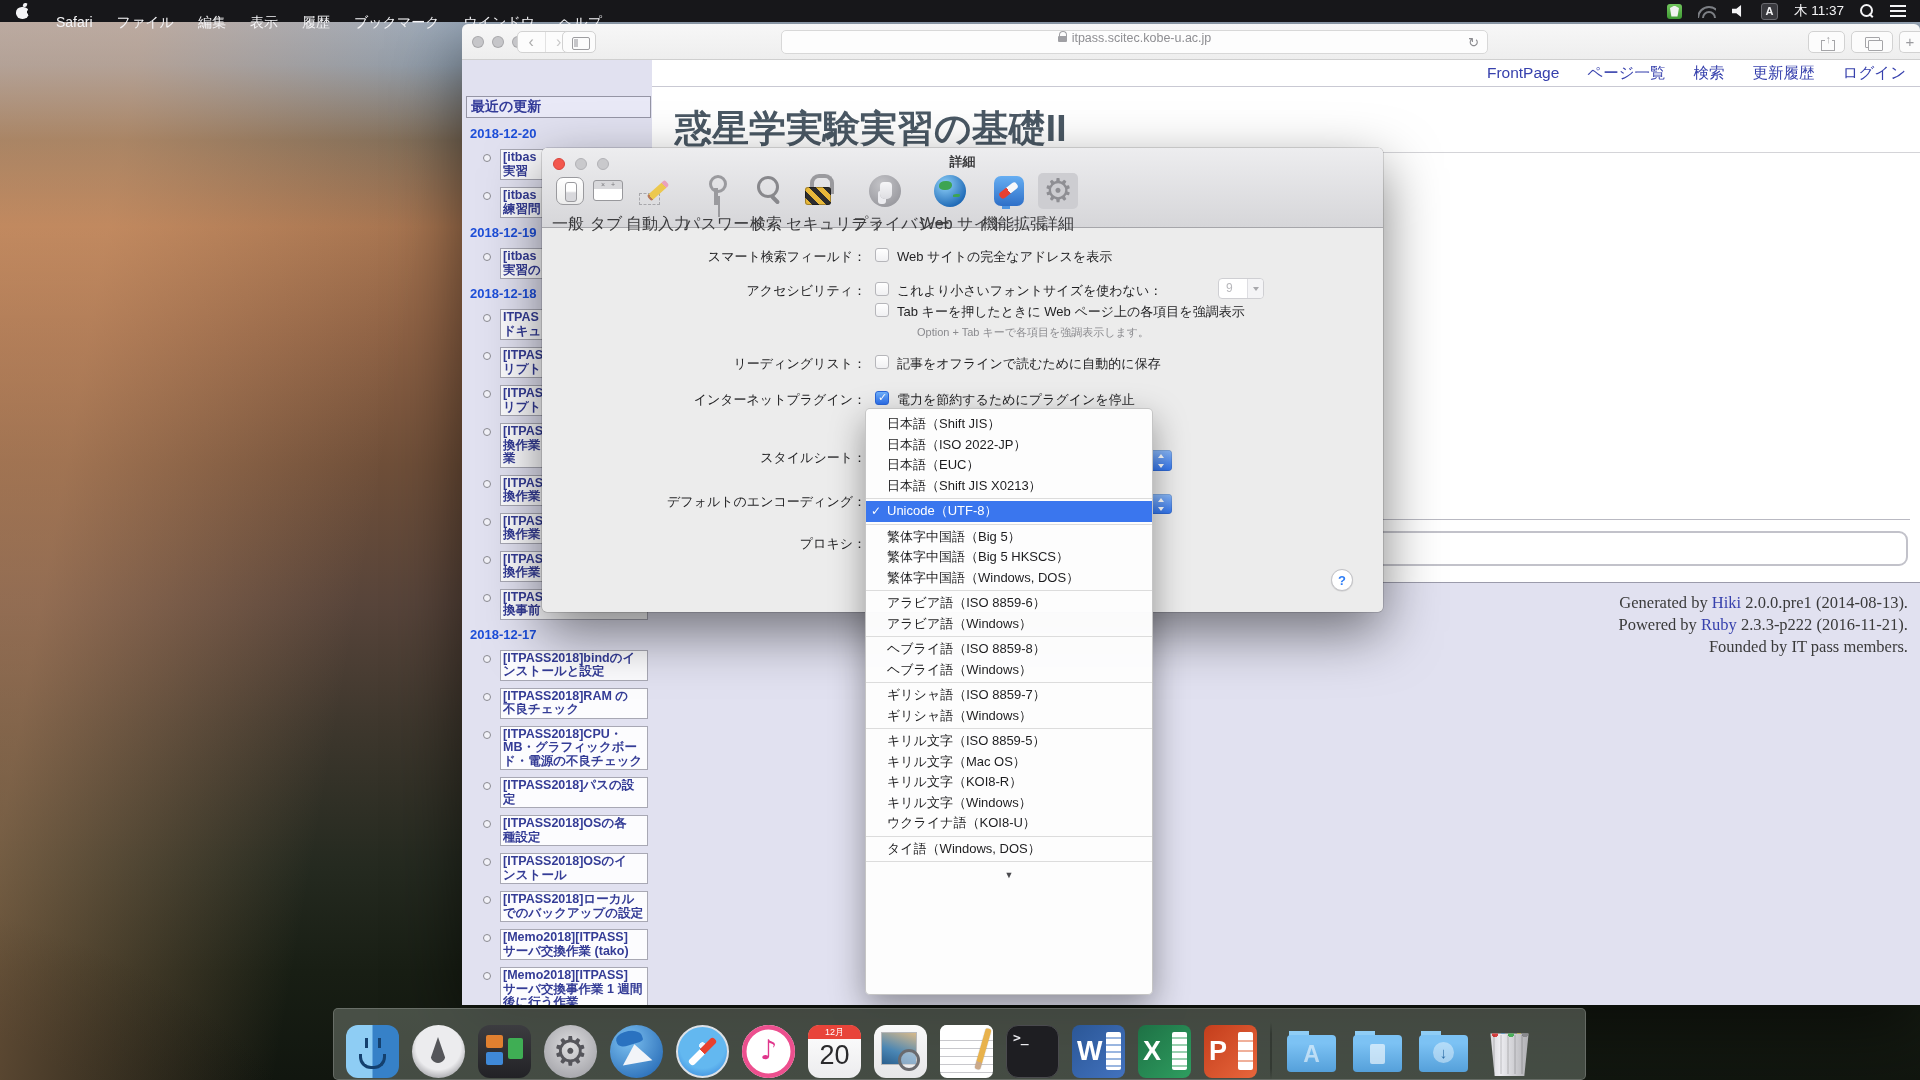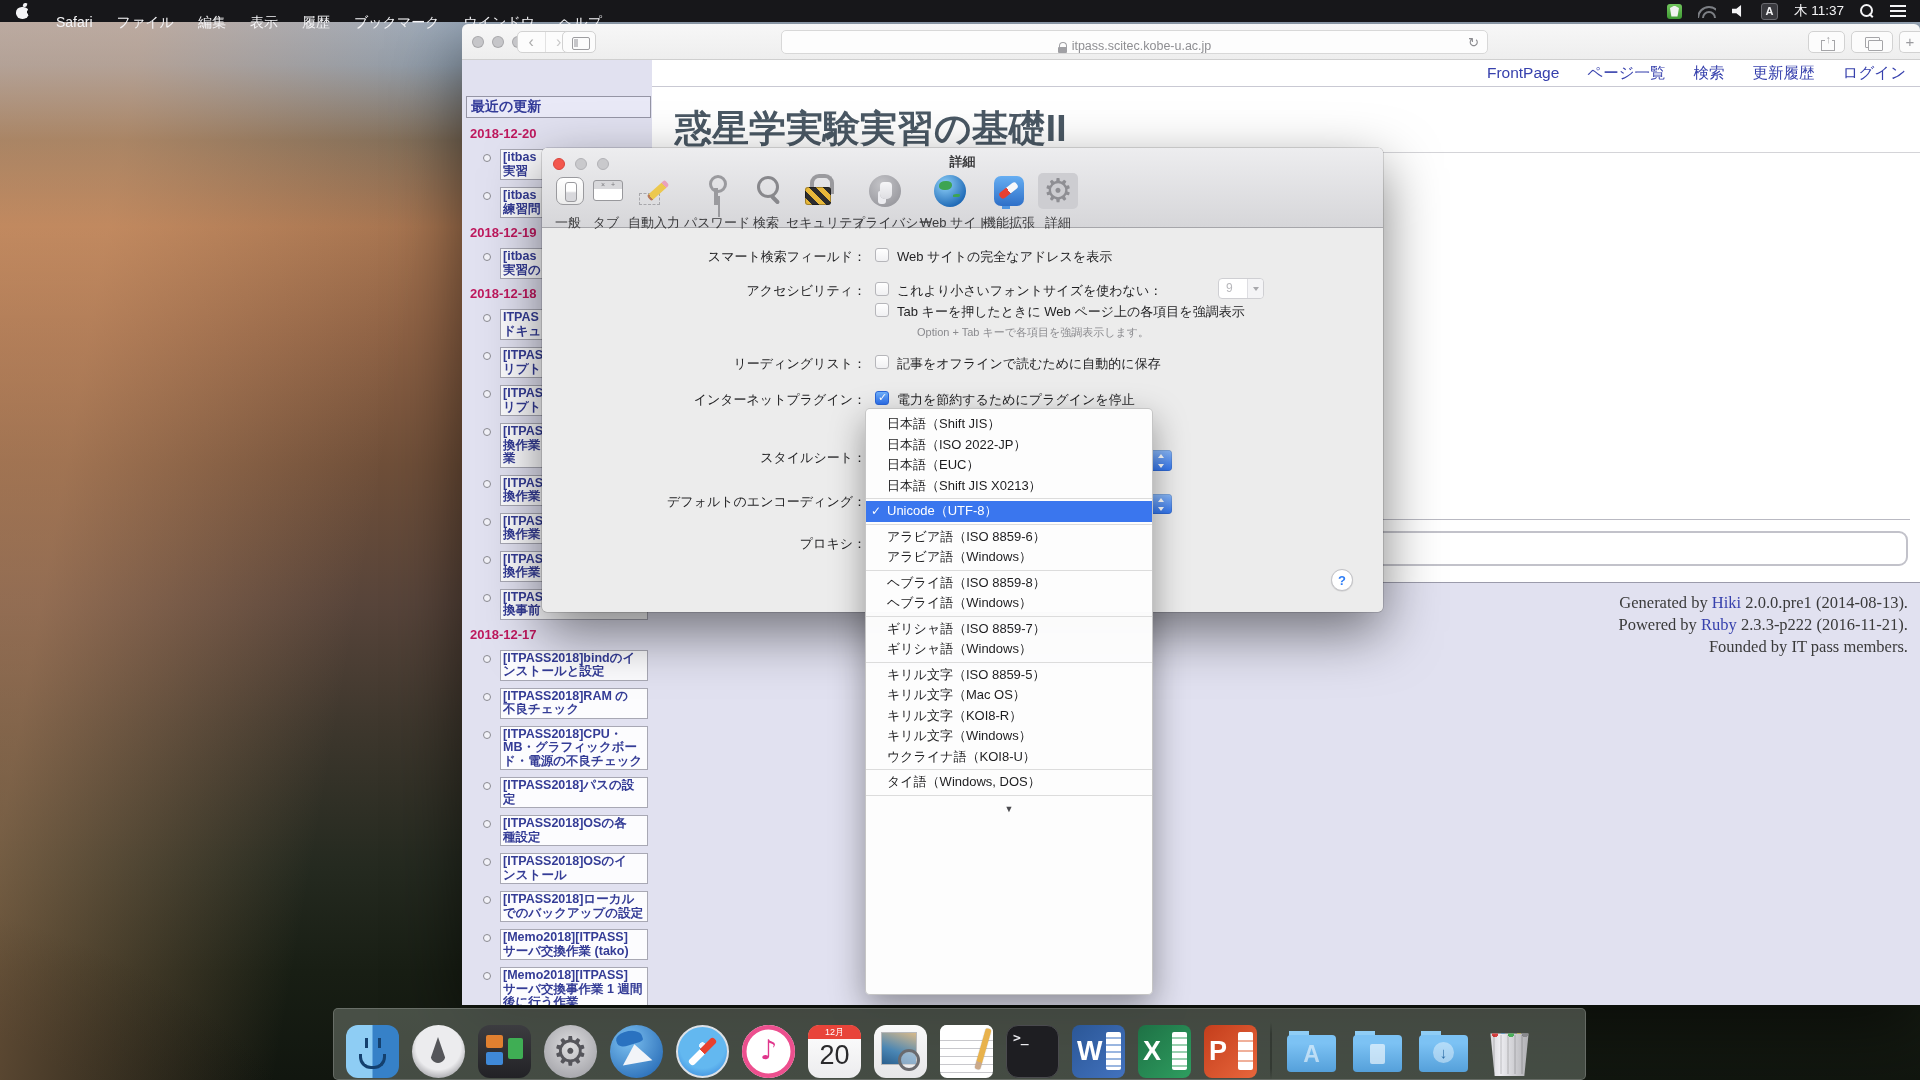--- a/index.html
+++ b/index.html
@@ -39,21 +39,21 @@
   .window{position:absolute;left:462px;top:24px;width:1458px;height:981px;border-radius:6px 6px 0 0;overflow:hidden;box-shadow:0 24px 70px rgba(0,0,0,.55);z-index:10;}
   .wtoolbar{position:absolute;left:0;top:0;right:0;height:36px;background:linear-gradient(#f7f7f7,#eeeeee);border-bottom:1px solid #cfcfcf;}
   .tl{position:absolute;top:12px;width:12px;height:12px;border-radius:50%;background:#c6c6c9;border:.5px solid rgba(0,0,0,.15);}
   .tl1{left:10px;}.tl2{left:30px;}.tl3{left:50px;}
   .navbtns{position:absolute;left:55px;top:7px;width:56px;height:22px;border:1px solid #d2d2d2;border-radius:5px;background:#fcfcfc;display:flex;}
   .navbtns div{flex:1;text-align:center;font-size:16px;line-height:19px;color:#ababab;}
   .navbtns div + div{border-left:1px solid #e2e2e2;color:#c9c9c9;}
   .sbtoggle{position:absolute;left:100px;top:7px;width:34px;height:22px;border:1px solid #d2d2d2;border-radius:5px;background:#fcfcfc;}
   .sbtoggle::before{content:'';position:absolute;left:9px;top:5px;width:16px;height:11px;border:1.5px solid #9d9da0;border-radius:2px;}
   .sbtoggle::after{content:'';position:absolute;left:10.5px;top:6.5px;width:4.5px;height:8px;background:#c6c6c9;}
-  .urlfield{position:absolute;left:319px;top:6px;width:707px;height:24px;background:#fdfdfd;border:1px solid #d8d8d8;border-radius:5px;display:flex;align-items:flex-end;justify-content:center;font-size:12.5px;color:#8e8e92;}
+  .urlfield{position:absolute;left:319px;top:6px;width:707px;height:24px;background:#fdfdfd;border:1px solid #d8d8d8;border-radius:5px;display:flex;align-items:flex-start;justify-content:center;font-size:12.5px;color:#8e8e92;}
   .locki{display:inline-block;width:9px;height:11px;position:relative;margin-right:5px;}
   .locki::before{content:'';position:absolute;left:1.5px;top:0;width:6px;height:6px;border:1.5px solid #a0a0a4;border-bottom:none;border-radius:4px 4px 0 0;}
   .locki::after{content:'';position:absolute;left:0;top:4.5px;width:9px;height:6.5px;background:#a0a0a4;border-radius:1px;}
   .refresh{position:absolute;right:8px;top:4px;font-size:13px;color:#8d8d91;}
   .wbtn{position:absolute;top:7px;height:22px;border:1px solid #d2d2d2;border-radius:5px;background:#fcfcfc;}
   .share{left:1346px;width:37px;}
   .share::before{content:'';position:absolute;left:12px;top:8px;width:12px;height:9px;border:1.5px solid #a5a5a8;}
   .share::after{content:'↑';position:absolute;left:15.5px;top:1px;font-size:11px;color:#a5a5a8;background:#fcfcfc;padding:0 1px;}
   .tabsbtn{left:1389px;width:42px;}
   .tabsbtn::before{content:'';position:absolute;left:13px;top:5px;width:13px;height:9px;border:1.5px solid #a5a5a8;border-radius:1px;background:#fcfcfc;}
@@ -69,41 +69,41 @@
   .title-line{position:absolute;left:190px;right:0;top:92px;height:1px;background:#d4d4d8;z-index:2;}
   .content-hr{position:absolute;left:200px;right:10px;top:459px;height:1px;background:#b9b9c2;z-index:2;}
   .content-box{position:absolute;left:238px;top:471px;width:1208px;height:35px;background:#fff;border:2px solid #c2c2ca;border-radius:9px;z-index:2;}
   .pfooter{position:absolute;right:12px;top:532px;text-align:right;font-family:"Liberation Serif","DejaVu Serif",serif;font-size:16.5px;line-height:22px;color:#3a3a3a;z-index:2;}
   .flink{color:#3741ad;}
 
   
   .sidebar{position:absolute;left:0;top:0;width:190px;bottom:0;}
   .recent-box{margin:36px 1px 0 4px;height:22px;background:#e9e9f7;border:1px solid #9595a5;font-size:14px;font-weight:bold;color:#333b99;line-height:19px;padding:0 4px;}
   .sb-scroll{padding-top:6px;}
-  .sb-date{font-size:13px;font-weight:bold;color:#be185d;margin:2px 0 8px 8px;}
+  .sb-date{font-size:13px;font-weight:bold;color:#1d4ed8;margin:2px 0 8px 8px;}
   .sb-item{position:relative;margin:0 2px 7px 38px;background:#fcfcfe;border:1px solid #a8a8b4;padding:1px 2px;width:148px;}
   .sb-item::before{content:'';position:absolute;left:-18px;top:4px;width:6px;height:6px;border:1.5px solid #8a8a92;border-radius:50%;background:#f2f2f8;}
   .sb-line{font-size:12.5px;line-height:13.5px;font-weight:bold;color:#343c96;white-space:nowrap;overflow:hidden;}
 
   
   .dialog{position:absolute;left:542px;top:148px;width:841px;height:464px;background:#ececec;border-radius:5px;box-shadow:0 20px 55px rgba(0,0,0,.5),0 0 0 .5px rgba(0,0,0,.25);z-index:40;}
   .dheader{position:absolute;left:0;top:0;right:0;height:80px;background:linear-gradient(#ededef,#d6d6d9);border-bottom:1px solid #a6a6aa;border-radius:5px 5px 0 0;}
   .dtl{position:absolute;top:10px;width:12px;height:12px;border-radius:50%;}
   .dtl1{left:11px;background:#f3574d;border:.5px solid #d9453c;}
   .dtl2{left:33px;background:#c9c9cc;border:.5px solid #b2b2b6;}
   .dtl3{left:55px;background:#c9c9cc;border:.5px solid #b2b2b6;}
   .dtitle{position:absolute;top:5px;left:0;right:0;text-align:center;font-size:13px;font-weight:bold;color:#3c3c3e;}
   .tbrow{position:absolute;left:8px;top:25px;display:flex;gap:2px;}
   .tb-item{text-align:center;cursor:pointer;}
   .tb-general{width:36px;}.tb-tabs{width:36px;}.tb-autofill{width:56px;}.tb-passwords{width:62px;}
   .tb-search{width:36px;}.tb-security{width:64px;}.tb-privacy{width:66px;}.tb-websites{width:60px;}
   .tb-extensions{width:54px;}.tb-advanced{width:40px;}
   .ic-outer{display:inline-block;padding:1px 3px;border-radius:5px;}
   .tb-item.selected .ic-outer{background:#cdcdd1;}
-  .tb-label{font-size:13px;color:#3a3a3c;margin-top:1px;white-space:nowrap;}
+  .tb-label{font-size:16px;color:#3a3a3c;margin-top:1px;white-space:nowrap;}
   .ic{position:relative;width:34px;height:34px;display:block;}
   .ic.general::before{content:'';position:absolute;inset:3px;background:linear-gradient(#fff,#ececec);border:1px solid #9a9a9e;border-radius:7px;}
   .ic.general::after{content:'';position:absolute;left:12px;top:8px;width:10px;height:18px;border:1px solid #9a9a9e;border-radius:3px;background:linear-gradient(#fff 0 45%,#d8d8dc 55%);}
   .ic.tabs::before{content:'';position:absolute;inset:6px 2px 7px 2px;border:1px solid #98989c;border-radius:3px;background:linear-gradient(#d8d8db 0 8px,#fff 8px);}
   .ic.tabs::after{content:'×   +';position:absolute;top:7px;left:0;right:0;text-align:center;font-size:7px;color:#77777b;white-space:pre;}
   .ic.autofill::before{content:'';position:absolute;left:2px;bottom:3px;width:19px;height:10px;border:1.5px dashed #a8a8ac;}
   .ic.autofill::after{content:'';position:absolute;left:9px;top:13px;width:24px;height:7px;background:linear-gradient(90deg,#b87a58 0 10%,#ecc84e 10% 82%,#eaa2ba 82%);transform:rotate(-42deg);border-radius:2px;}
   .ic.passwords::before{content:'';position:absolute;left:11px;top:1px;width:12px;height:12px;border:3.5px solid #9a9a9e;border-radius:50%;}
   .ic.passwords::after{content:'';position:absolute;left:16px;top:14px;width:3.5px;height:17px;background:#9a9a9e;box-shadow:3px 7px 0 -1px #9a9a9e,3px 13px 0 -1px #9a9a9e;}
   .ic.search::before{content:'';position:absolute;left:6px;top:2px;width:16px;height:16px;border:3px solid #88888c;border-radius:50%;}
@@ -599,20 +599,35 @@
 
     <div class="mgroup">
 
         <div class="mitem sel">
           <span class="mcheck">✓</span><span>Unicode（UTF-8）</span>
         </div>
 
     </div>
 
 
+    <div class="mgroup">
+
+        <div class="mitem">
+          <span class="mcheck"></span><span>繁体字中国語（Big 5）</span>
+        </div>
+
+        <div class="mitem">
+          <span class="mcheck"></span><span>繁体字中国語（Big 5 HKSCS）</span>
+        </div>
+
+        <div class="mitem">
+          <span class="mcheck"></span><span>繁体字中国語（Windows, DOS）</span>
+        </div>
+
+    </div>
 
 
     <div class="mgroup">
 
         <div class="mitem">
           <span class="mcheck"></span><span>アラビア語（ISO 8859-6）</span>
         </div>
 
         <div class="mitem">
           <span class="mcheck"></span><span>アラビア語（Windows）</span>

